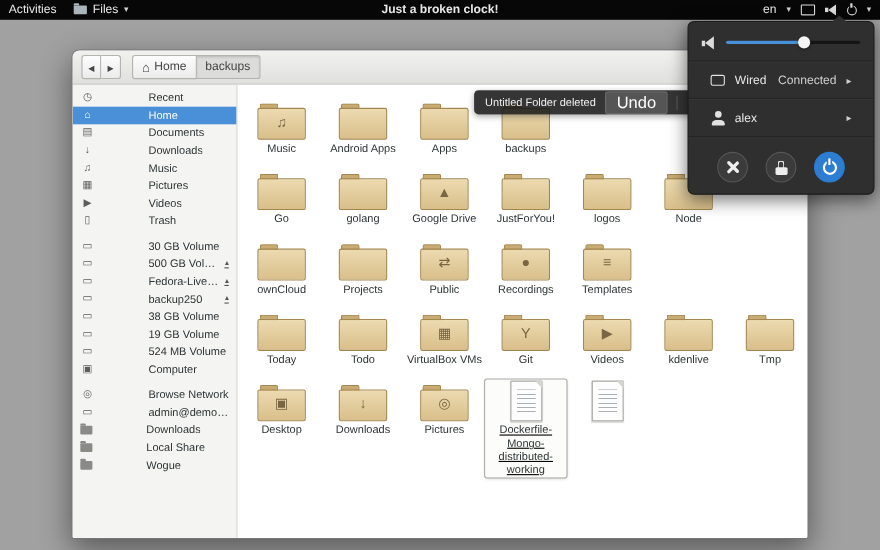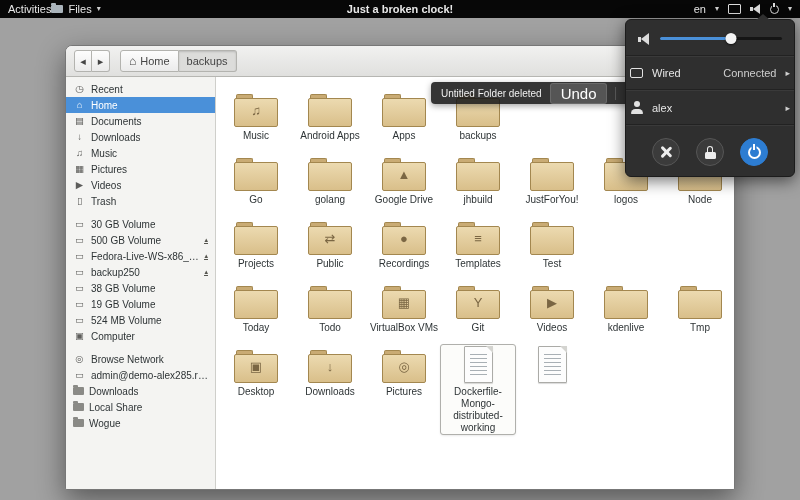--- a/index.html
+++ b/index.html
@@ -9,21 +9,21 @@
     font-family:"Liberation Sans","DejaVu Sans",sans-serif;
     -webkit-font-smoothing:antialiased;
   }
 
   
   .topbar {
     position:absolute; left:0; top:0; width:800px; height:18px;
     background:#070707; color:#e8e8e8; font-size:11px;
     display:flex; align-items:center; padding:0 8px; box-sizing:border-box; z-index:40;
   }
-  .tb-left { display:flex; align-items:center; gap:0; }
+  .tb-left { display:flex; align-items:center; gap:16px; }
   .tb-appmenu { display:flex; align-items:center; gap:5px; }
   .tb-clock {
     position:absolute; left:50%; transform:translateX(-50%);
     font-weight:bold; white-space:nowrap;
   }
   .tb-right { margin-left:auto; display:flex; align-items:center; gap:9px; }
   .caret { font-size:8px; color:#cfcfcf; line-height:1; }
 
   .mini-folder { width:12px; height:8px; background:#aab4bb; border-radius:1px; position:relative; display:inline-block; }
   .mini-folder::before { content:""; position:absolute; top:-2px; left:0; width:5px; height:2px; background:#aab4bb; border-radius:1px 1px 0 0; }
@@ -48,21 +48,21 @@
   .sm-volume { display:flex; align-items:center; gap:9px; padding:6px 12px 7px; }
   .ic-speaker.lg { width:13px; height:12px; }
   .ic-speaker.lg::before { top:4px; height:5px; }
   .ic-speaker.lg::after { border-top-width:6px; border-bottom-width:6px; border-right-width:8px; }
   .slider { flex:1; position:relative; height:13px; }
   .slider .track { position:absolute; left:0; right:0; top:5px; height:3px; background:#151515; border-radius:2px; }
   .slider .fill  { position:absolute; left:0; top:5px; height:3px; background:#4a90d9; border-radius:2px; }
   .slider .knob  { position:absolute; top:1px; width:11px; height:11px; border-radius:50%;
                    background:#f4f4f4; box-shadow:0 1px 2px rgba(0,0,0,.6); transform:translateX(-50%); }
   .sm-sep { height:1px; background:#222; border-bottom:1px solid #3a3a3a; margin:3px 0; }
-  .sm-row { display:flex; align-items:center; gap:9px; padding:7px 4px; }
+  .sm-row { display:flex; align-items:center; gap:9px; padding:7px 20px; }
   .sm-row .grow { flex:1; }
   .sm-status { color:#cfcfcf; }
   .submenu-arrow { font-size:9px; color:#cfcfcf; }
   .ic-display { width:13px; height:10px; border:1.5px solid #e2e2e2; border-radius:2px; box-sizing:border-box; display:inline-block; }
   .ic-user { position:relative; display:inline-block; width:13px; height:13px; }
   .ic-user::before { content:""; position:absolute; top:0; left:3.5px; width:6px; height:6px; border-radius:50%; background:#e2e2e2; }
   .ic-user::after  { content:""; position:absolute; bottom:0; left:0.5px; width:12px; height:5px; border-radius:6px 6px 1px 1px; background:#e2e2e2; }
   .sm-actions { display:flex; justify-content:space-evenly; align-items:center; padding:9px 10px 2px; }
   .sm-btn { width:28px; height:28px; border-radius:50%; background:#3b3b3b; border:1px solid #565656;
             display:flex; align-items:center; justify-content:center; box-sizing:border-box; }
@@ -110,33 +110,33 @@
   }
   .sb-item {
     display:flex; align-items:center; gap:5px; height:16px; padding:0 7px;
     font-size:10px; color:#2e3436; cursor:default;
   }
   .sb-item.selected { background:#4a90d9; color:#fff; }
   .sb-item.selected .sb-icon, .sb-item.selected .sb-eject { color:#fff; border-color:#fff; }
   .sb-icon { width:13px; text-align:center; font-size:9.5px; color:#5d5d5b; flex:none; line-height:1; }
   .sb-icon.mini-folder { width:11px; height:8px; background:#8a8a86; }
   .sb-icon.mini-folder::before { background:#8a8a86; }
-  .sb-label { white-space:nowrap; overflow:hidden; text-overflow:ellipsis; }
+  .sb-label { white-space:nowrap; overflow:hidden; text-overflow:ellipsis;margin-left:44px; }
   .sb-eject { margin-left:auto; flex:none; font-size:7px; line-height:5px; color:#55554f;
               border-bottom:1.5px solid #55554f; padding-bottom:1px; }
   .sb-sep { height:7px; }
 
   
   .content { flex:1; position:relative; background:#fff; overflow:hidden; }
   .files { padding:12px 0 0 3px; }
   .file-row { display:flex; }
   .file { width:74px; flex:none; margin-bottom:11px; text-align:center; }
   .icon-wrap { height:38px; display:flex; align-items:flex-end; justify-content:center; }
   .flabel { margin:3px -3px 0; width:80px; font-size:10px; line-height:1.2; color:#2e3436; word-wrap:break-word; }
-  .file.selected { outline:1px solid #b0b0ac; background:#fcfcfa; border-radius:2px; box-shadow:0 1px 3px rgba(0,0,0,.18); }
+  .file.selected { outline:1px solid #b0b0ac; background:#fcfcfa; border-radius:2px; box-shadow:0 1px 3px rgba(0,0,0,.18);text-decoration:underline; }
 
   .folder { position:relative; width:44px; height:33px; }
   .folder .tab  { position:absolute; top:0; left:2px; width:17px; height:8px; background:#c9ab74;
                   border:1px solid #a3874f; border-bottom:none; border-radius:2px 2px 0 0; box-sizing:border-box; }
   .folder .fbody{ position:absolute; top:4px; left:0; right:0; bottom:0; background:linear-gradient(#ecdab0,#d9bf8a);
                   border:1px solid #a3874f; border-radius:2px; box-sizing:border-box; }
   .folder .emblem { position:absolute; left:0; right:0; top:10px; text-align:center;
                   font-size:13px; line-height:1; color:#7a6643; z-index:2; }
 
   .doc { position:relative; width:29px; height:37px; background:#fdfdfd; border:1px solid #ababa7;
@@ -432,31 +432,20 @@
   </div>
               <div class="file">
     <div class="icon-wrap">
       <div class="folder">
         <div class="tab"></div>
                     <div class="fbody"></div>
 
       </div>
 
     </div>
-    <div class="flabel">jhbuild</div>
-  </div>
-              <div class="file">
-    <div class="icon-wrap">
-      <div class="folder">
-        <div class="tab"></div>
-                    <div class="fbody"></div>
-
-      </div>
-
-    </div>
     <div class="flabel">JustForYou!</div>
   </div>
               <div class="file">
     <div class="icon-wrap">
       <div class="folder">
         <div class="tab"></div>
                     <div class="fbody"></div>
 
       </div>
 
@@ -478,20 +467,31 @@
             <div class="file-row">
               <div class="file">
     <div class="icon-wrap">
       <div class="folder">
         <div class="tab"></div>
                     <div class="fbody"></div>
 
       </div>
 
     </div>
+    <div class="flabel">ownCloud</div>
+  </div>
+              <div class="file">
+    <div class="icon-wrap">
+      <div class="folder">
+        <div class="tab"></div>
+                    <div class="fbody"></div>
+
+      </div>
+
+    </div>
     <div class="flabel">Projects</div>
   </div>
               <div class="file">
     <div class="icon-wrap">
       <div class="folder">
         <div class="tab"></div>
                     <div class="fbody"></div>
         <span class="emblem">⇄</span>
       </div>
 
@@ -512,31 +512,20 @@
               <div class="file">
     <div class="icon-wrap">
       <div class="folder">
         <div class="tab"></div>
                     <div class="fbody"></div>
         <span class="emblem">≡</span>
       </div>
 
     </div>
     <div class="flabel">Templates</div>
-  </div>
-              <div class="file">
-    <div class="icon-wrap">
-      <div class="folder">
-        <div class="tab"></div>
-                    <div class="fbody"></div>
-
-      </div>
-
-    </div>
-    <div class="flabel">Test</div>
   </div>
             </div>
             <div class="file-row">
               <div class="file">
     <div class="icon-wrap">
       <div class="folder">
         <div class="tab"></div>
                     <div class="fbody"></div>
 
       </div>

